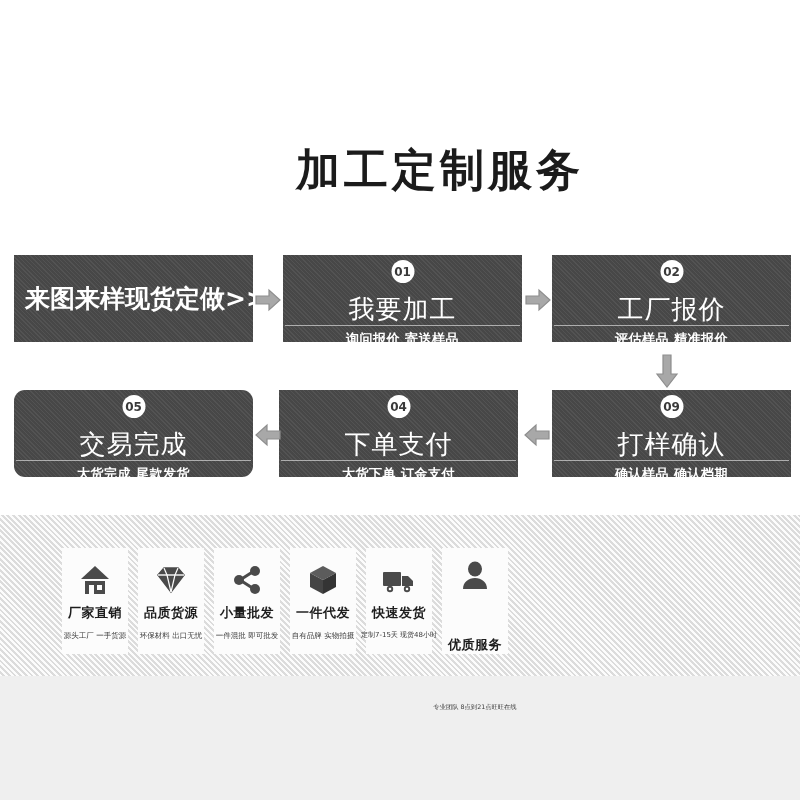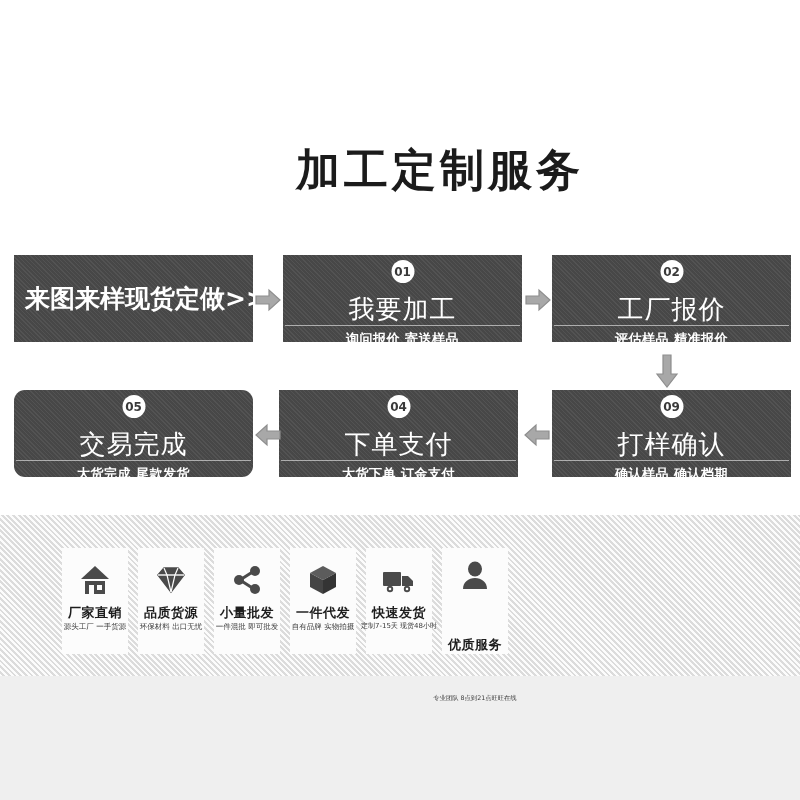--- a/index.html
+++ b/index.html
@@ -184,21 +184,21 @@
     color: #1d1d1d;
     line-height: 1;
     margin-top: 6px;
     white-space: nowrap;
     letter-spacing: 0.5px;
   }
   .feature-sub {
     font-size: 7.5px;
     color: #3a3a3a;
     line-height: 1;
-    margin-top: 4px;
+    margin-top: 13px;
     white-space: nowrap;
     transform-origin: center top;
   }
 </style>
 </head>
 <body>
 
 <div class="page-title">加工定制服务</div>
 
 <div class="flow">

